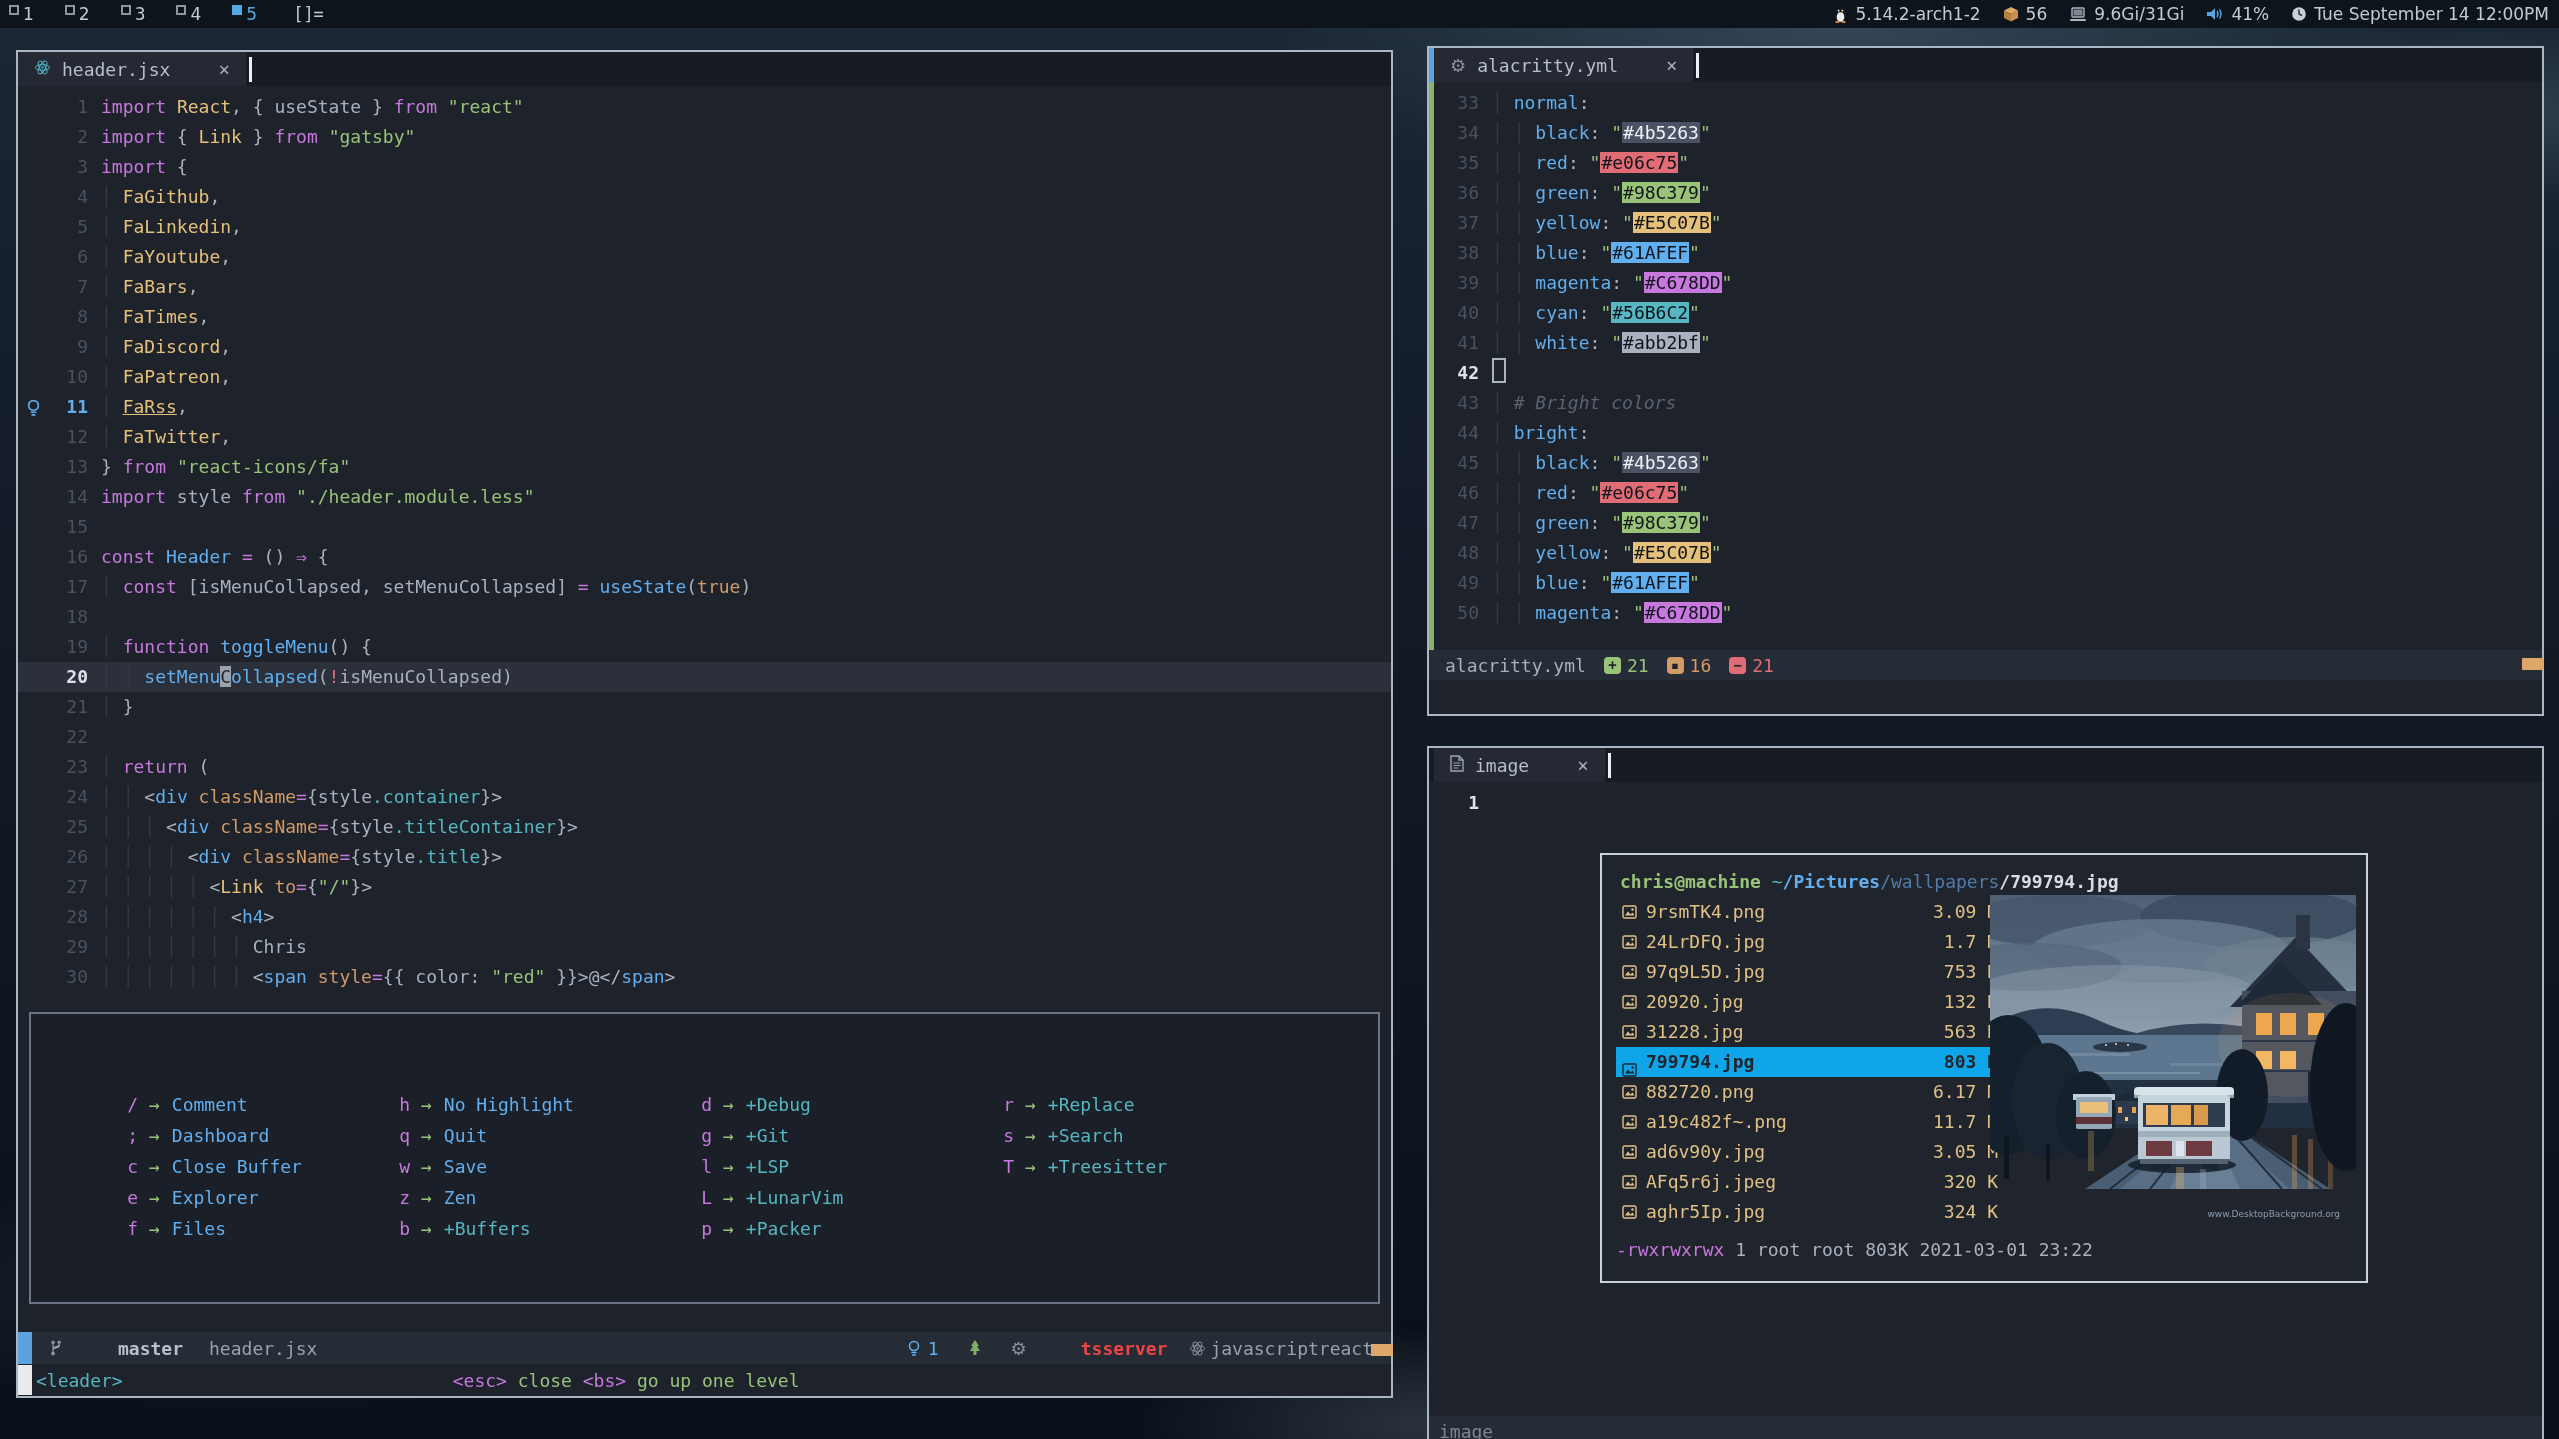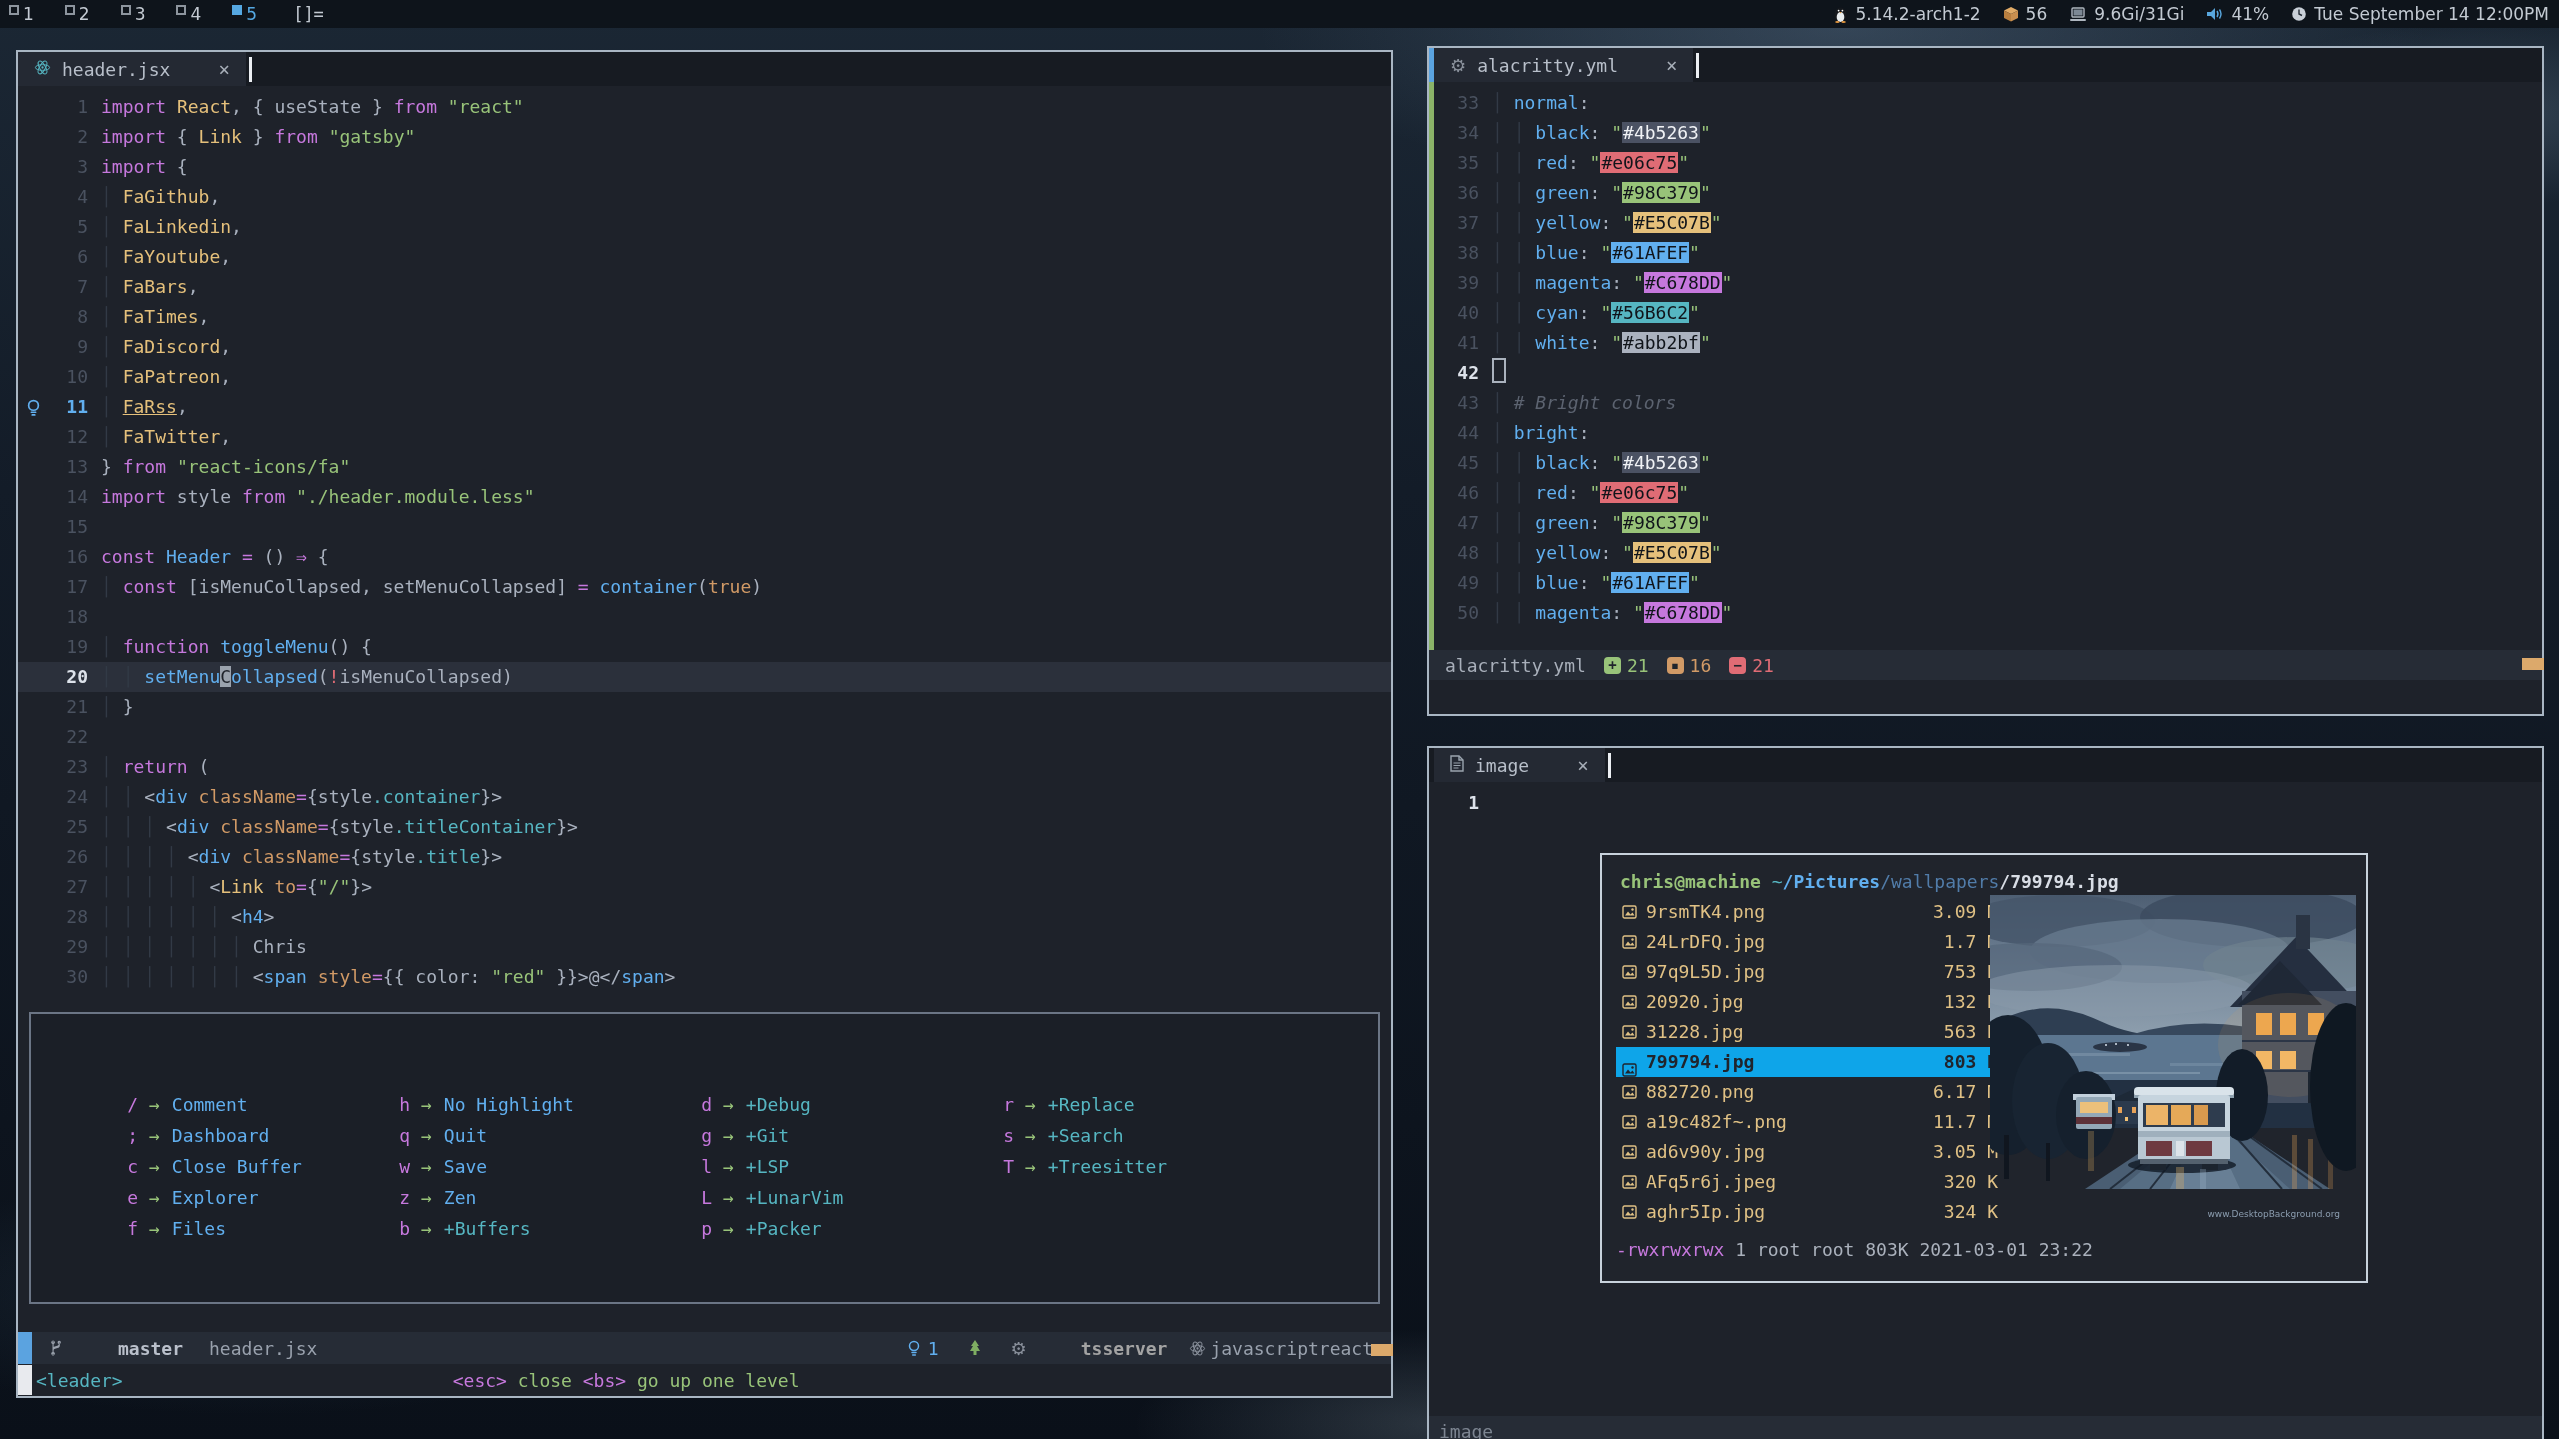--- a/index.html
+++ b/index.html
@@ -206,21 +206,21 @@
             <g stroke="#61afef" stroke-width="1.6" fill="none">
               <circle cx="8" cy="7" r="4.6"></circle>
               <path d="M6 13.5h4M6.8 16h2.4" stroke-linecap="round"></path>
             </g>
           </svg></span><span class="ln">11</span><span class="lt"><span class="tk-g">│ </span><span class="tk-i tk-u">FaRss</span><span class="tk-p">,</span></span></div>
       <div class="cl"><span class="sg"></span><span class="ln">12</span><span class="lt"><span class="tk-g">│ </span><span class="tk-i">FaTwitter</span><span class="tk-p">,</span></span></div>
       <div class="cl"><span class="sg"></span><span class="ln">13</span><span class="lt"><span class="tk-p">} </span><span class="tk-k">from</span><span class="tk-p"> </span><span class="tk-s">"react-icons/fa"</span></span></div>
       <div class="cl"><span class="sg"></span><span class="ln">14</span><span class="lt"><span class="tk-k">import</span><span class="tk-p"> style </span><span class="tk-k">from</span><span class="tk-p"> </span><span class="tk-s">"./header.module.less"</span></span></div>
       <div class="cl"><span class="sg"></span><span class="ln">15</span><span class="lt"></span></div>
       <div class="cl"><span class="sg"></span><span class="ln">16</span><span class="lt"><span class="tk-k">const</span><span class="tk-p"> </span><span class="tk-f">Header</span><span class="tk-p"> </span><span class="tk-k">=</span><span class="tk-p"> () </span><span class="tk-k">⇒</span><span class="tk-p"> {</span></span></div>
-      <div class="cl"><span class="sg"></span><span class="ln">17</span><span class="lt"><span class="tk-g">│ </span><span class="tk-k">const</span><span class="tk-p"> [isMenuCollapsed, setMenuCollapsed] </span><span class="tk-k">=</span><span class="tk-p"> </span><span class="tk-f">container</span><span class="tk-p">(</span><span class="tk-o">true</span><span class="tk-p">)</span></span></div>
+      <div class="cl"><span class="sg"></span><span class="ln">17</span><span class="lt"><span class="tk-g">│ </span><span class="tk-k">const</span><span class="tk-p"> [isMenuCollapsed, setMenuCollapsed] </span><span class="tk-k">=</span><span class="tk-p"> </span><span class="tk-f">useState</span><span class="tk-p">(</span><span class="tk-o">true</span><span class="tk-p">)</span></span></div>
       <div class="cl"><span class="sg"></span><span class="ln">18</span><span class="lt"></span></div>
       <div class="cl"><span class="sg"></span><span class="ln">19</span><span class="lt"><span class="tk-g">│ </span><span class="tk-k">function</span><span class="tk-p"> </span><span class="tk-f">toggleMenu</span><span class="tk-p">() {</span></span></div>
       <div class="cl cur"><span class="sg"></span><span class="ln">20</span><span class="lt"><span class="tk-g">│ │ </span><span class="tk-f">setMenu</span><span class="tk-cur">C</span><span class="tk-f">ollapsed</span><span class="tk-p">(</span><span class="tk-r">!</span><span class="tk-p">isMenuCollapsed)</span></span></div>
       <div class="cl"><span class="sg"></span><span class="ln">21</span><span class="lt"><span class="tk-g">│ </span><span class="tk-p">}</span></span></div>
       <div class="cl"><span class="sg"></span><span class="ln">22</span><span class="lt"></span></div>
       <div class="cl"><span class="sg"></span><span class="ln">23</span><span class="lt"><span class="tk-g">│ </span><span class="tk-k">return</span><span class="tk-p"> (</span></span></div>
       <div class="cl"><span class="sg"></span><span class="ln">24</span><span class="lt"><span class="tk-g">│ │ </span><span class="tk-p">&lt;</span><span class="tk-f">div</span><span class="tk-p"> </span><span class="tk-a">className</span><span class="tk-k">=</span><span class="tk-p">{style</span><span class="tk-c">.container</span><span class="tk-p">}&gt;</span></span></div>
       <div class="cl"><span class="sg"></span><span class="ln">25</span><span class="lt"><span class="tk-g">│ │ │ </span><span class="tk-p">&lt;</span><span class="tk-f">div</span><span class="tk-p"> </span><span class="tk-a">className</span><span class="tk-k">=</span><span class="tk-p">{style</span><span class="tk-c">.titleContainer</span><span class="tk-p">}&gt;</span></span></div>
       <div class="cl"><span class="sg"></span><span class="ln">26</span><span class="lt"><span class="tk-g">│ │ │ │ </span><span class="tk-p">&lt;</span><span class="tk-f">div</span><span class="tk-p"> </span><span class="tk-a">className</span><span class="tk-k">=</span><span class="tk-p">{style</span><span class="tk-c">.title</span><span class="tk-p">}&gt;</span></span></div>
       <div class="cl"><span class="sg"></span><span class="ln">27</span><span class="lt"><span class="tk-g">│ │ │ │ │ </span><span class="tk-p">&lt;</span><span class="tk-i">Link</span><span class="tk-p"> </span><span class="tk-a">to</span><span class="tk-k">=</span><span class="tk-p">{</span><span class="tk-s">"/"</span><span class="tk-p">}&gt;</span></span></div>
@@ -271,21 +271,21 @@
           </g>
         </svg>
       </span>
     <span style="color:#61afef;margin-left:6px;">1</span>
     <span style="margin-left:28px;">
         <svg width="16" height="18" viewBox="0 0 16 18" fill="#7fae62">
           <path d="M8 1 4 7h2L3 12h3.5v4h3v-4H13L10 7h2z"></path>
         </svg>
       </span>
     <span style="margin-left:28px;color:#8a919c;font-family:'DejaVu Sans',sans-serif;">⚙</span>
-    <span class="b" style="margin-left:10px;color:#a3a3a3;">tsserver</span>
+    <span class="b" style="margin-left:10px;color:#ef4444;">tsserver</span>
     <span style="margin-left:22px;">
         <svg width="17" height="17" viewBox="0 0 24 24">
           <g stroke="#8a919c" stroke-width="1.4" fill="none">
             <ellipse cx="12" cy="12" rx="10" ry="4"></ellipse>
             <ellipse cx="12" cy="12" rx="10" ry="4" transform="rotate(60 12 12)"></ellipse>
             <ellipse cx="12" cy="12" rx="10" ry="4" transform="rotate(-60 12 12)"></ellipse>
           </g>
           <circle cx="12" cy="12" r="1.6" fill="#8a919c"></circle>
         </svg>
       </span>

